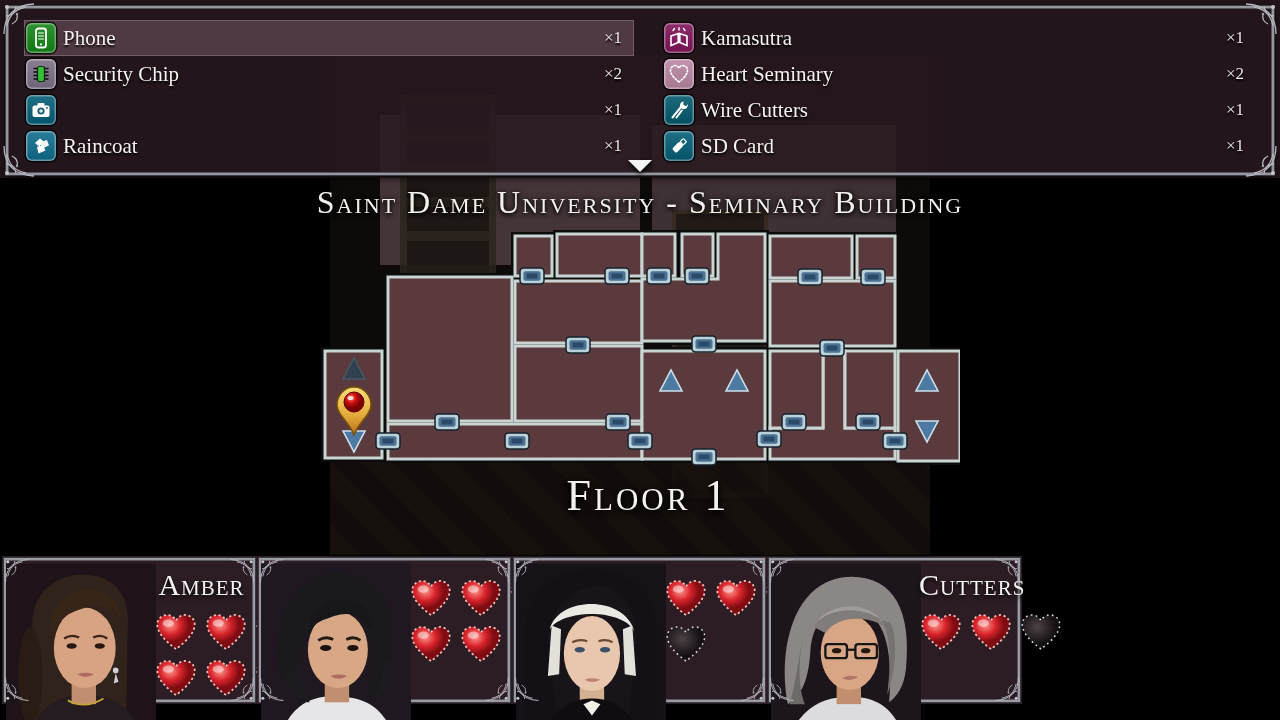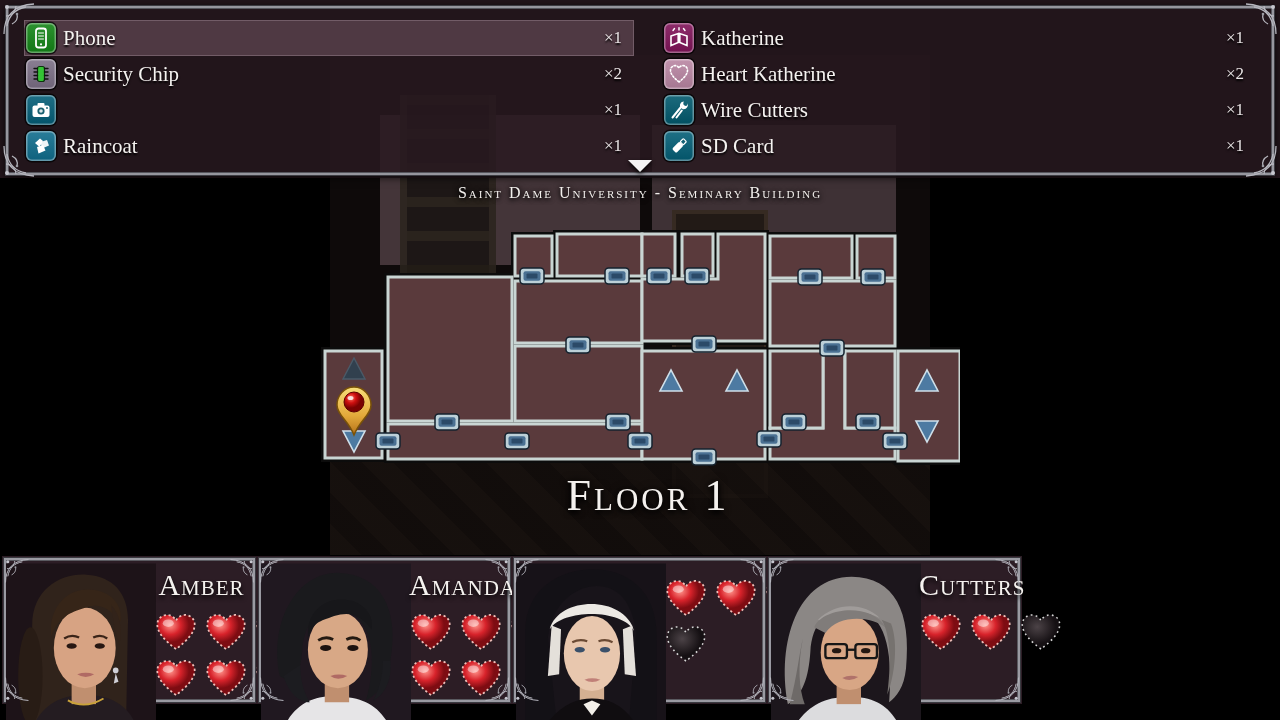--- a/index.html
+++ b/index.html
@@ -31,21 +31,21 @@
   .inv-icon{width:30px;height:30px;border-radius:6px;margin-right:7px;flex:0 0 30px;
       box-shadow:0 0 0 1.5px rgba(0,0,0,.7), inset 0 0 0 1.5px rgba(255,255,255,.35);
       display:flex;align-items:center;justify-content:center;}
   .inv-icon svg{width:24px;height:24px;}
   .inv-label{font-size:21px;color:#f5f2f0;text-shadow:0 2px 2px #000;white-space:nowrap;}
   .inv-count{margin-left:auto;font-size:17px;color:#eae5e6;text-shadow:0 2px 2px #000;padding-right:6px;}
   .scroll-down{position:absolute;left:628px;top:160px;width:0;height:0;cursor:pointer;
       border-left:12px solid transparent;border-right:12px solid transparent;border-top:12px solid #f3f3f3;
       filter:drop-shadow(0 2px 2px #000);}
   
-  .map-title{position:absolute;left:0;top:184px;width:1280px;text-align:center;font-size:16px;
+  .map-title{position:absolute;left:0;top:184px;width:1280px;text-align:center;font-size:32px;
       font-variant:small-caps;letter-spacing:2px;color:#f2efec;text-shadow:0 2px 4px #000,0 0 6px #000;}
   .floor-map{position:absolute;left:320px;top:226px;width:640px;height:242px;}
   .floor-label{position:absolute;left:8px;top:470px;width:1280px;text-align:center;font-size:44px;
       font-variant:small-caps;letter-spacing:3px;color:#f4f1ee;text-shadow:0 3px 5px #000,0 0 8px #000;}
   
   .cards{position:absolute;left:0;top:540px;width:1024px;height:180px;display:flex;padding:16px 2px;box-sizing:border-box;}
   .card{position:relative;flex:1 1 0;background:#2c1d25;cursor:pointer;}
   .card-frame{position:absolute;inset:2px;border:2px solid #9a9aa2;
       box-shadow:0 0 0 1px #3a3a40, inset 0 0 0 1px #5a5a60;pointer-events:none;}
   .card .flourish{width:26px;height:26px;}
@@ -134,30 +134,30 @@
             <svg viewBox="0 0 24 24" fill="none" stroke-linecap="round">
               <path d="M4,10 L11.2,7.5 L11.2,16.5 L4,19.5 Z" fill="none" stroke="#fff" stroke-width="1.6"></path>
               <path d="M20,10 L12.8,7.5 L12.8,16.5 L20,19.5 Z" fill="none" stroke="#fff" stroke-width="1.6"></path>
               <g stroke="#fff" stroke-width="1.4">
                 <line x1="6" y1="4.5" x2="7.5" y2="2.5"></line>
                 <line x1="12" y1="4" x2="12" y2="1.8"></line>
                 <line x1="18" y1="4.5" x2="16.5" y2="2.5"></line>
               </g>
             </svg>
           </span>
-    <span class="inv-label">Katherine</span>
+    <span class="inv-label">Kamasutra</span>
     <span class="inv-count">×1</span>
   </div>
         <div class="inv-row">
     <span class="inv-icon" style="background: linear-gradient(rgb(193, 147, 173) 0%, rgb(165, 119, 145) 100%);">
             <svg viewBox="0 0 24 24" fill="none" stroke-linecap="round">
               <path d="M12,20 C6.5,15.5 3.5,12 3.5,8.2 C3.5,5.4 5.8,3.6 8,3.6 C9.8,3.6 11.2,4.6 12,6 C12.8,4.6 14.2,3.6 16,3.6 C18.2,3.6 20.5,5.4 20.5,8.2 C20.5,12 17.5,15.5 12,20 Z" fill="none" stroke="#fff" stroke-width="1.6" stroke-dasharray="1.6 1.9"></path>
             </svg>
           </span>
-    <span class="inv-label">Heart Katherine</span>
+    <span class="inv-label">Heart Seminary</span>
     <span class="inv-count">×2</span>
   </div>
         <div class="inv-row">
     <span class="inv-icon" style="background: linear-gradient(rgb(29, 107, 125) 0%, rgb(1, 79, 97) 100%);">
             <svg viewBox="0 0 24 24" fill="none" stroke-linecap="round">
               <path d="M5.5,19.5 L14,9" stroke="#fff" stroke-width="2" fill="none"></path>
               <path d="M9.5,19.5 L14.8,12.5" stroke="#fff" stroke-width="2" fill="none"></path>
               <path d="M13.5,9.5 C12,6.5 14,3.5 17,3.5 C16,5 16,6.5 17.5,7.5 C19.5,8.8 21,7 20.5,5 C22,8.5 19,12 15.5,11 Z" fill="#fff"></path>
             </svg>
           </span>
@@ -525,21 +525,20 @@
           <path d="M50,70 C54,44 76,34 98,40 C114,46 120,58 118,70 C104,52 92,52 78,56 C62,62 56,62 50,80 Z" fill="#17171a"></path>
           <path d="M24,120 C30,140 42,148 52,148 C44,134 42,122 42,108 Z" fill="#1c1c20"></path>
           <path d="M138,104 C140,124 132,140 120,146 C128,130 130,116 130,104 Z" fill="#1c1c20"></path>
           <ellipse cx="69" cy="90" rx="6" ry="3.2" fill="#1c1210"></ellipse>
           <ellipse cx="98" cy="90" rx="6" ry="3.2" fill="#1c1210"></ellipse>
           <path d="M61,82 Q69,77 77,81" stroke="#241a12" stroke-width="3" fill="none"></path>
           <path d="M91,81 Q99,77 106,82" stroke="#241a12" stroke-width="3" fill="none"></path>
           <path d="M74,120 Q82,126 92,120 Q83,117 74,120" fill="#b06a64"></path>
         </svg>
     <div class="card-right">
-      <div class="char-name">Amanda</div>
       <div class="hearts">
             <svg class="heart" viewBox="0 0 40 36">
               <defs>
                 <radialGradient id="hr1-0" cx="0.35" cy="0.3">
                   <stop offset="0" stop-color="#ff958c"></stop>
                   <stop offset="0.55" stop-color="#d8232b"></stop>
                   <stop offset="1" stop-color="#7e0c12"></stop>
                 </radialGradient>
               </defs>
               <path d="M20,33.5 C10,26 3,18.5 3,11.2 C3,5.8 7.4,2.5 11.8,2.5 C15.3,2.5 18.5,4.6 20,7.6 C21.5,4.6 24.7,2.5 28.2,2.5 C32.6,2.5 37,5.8 37,11.2 C37,18.5 30,26 20,33.5 Z" fill="url(#hr1-0)" stroke="#f0c0ba" stroke-width="1.6" stroke-dasharray="2 2.4"></path>

